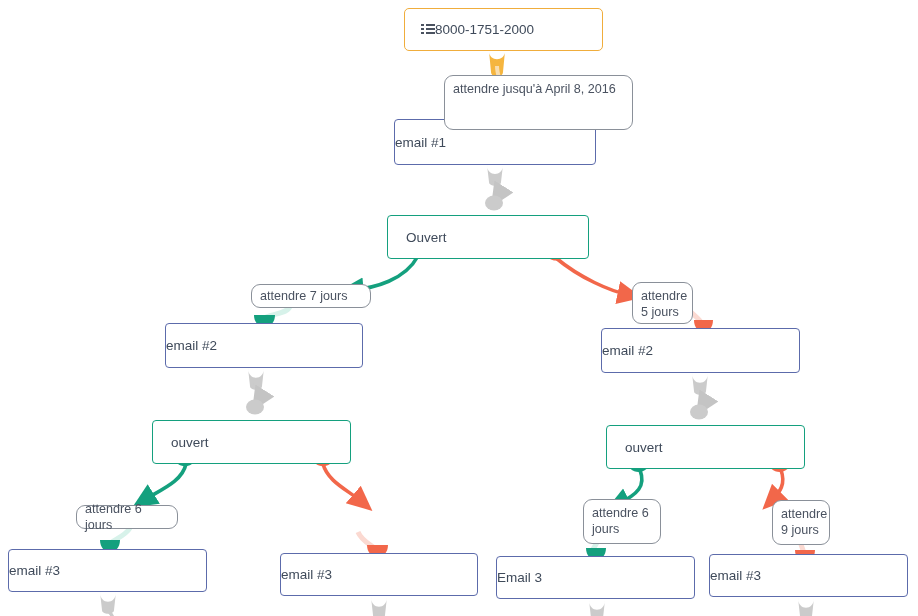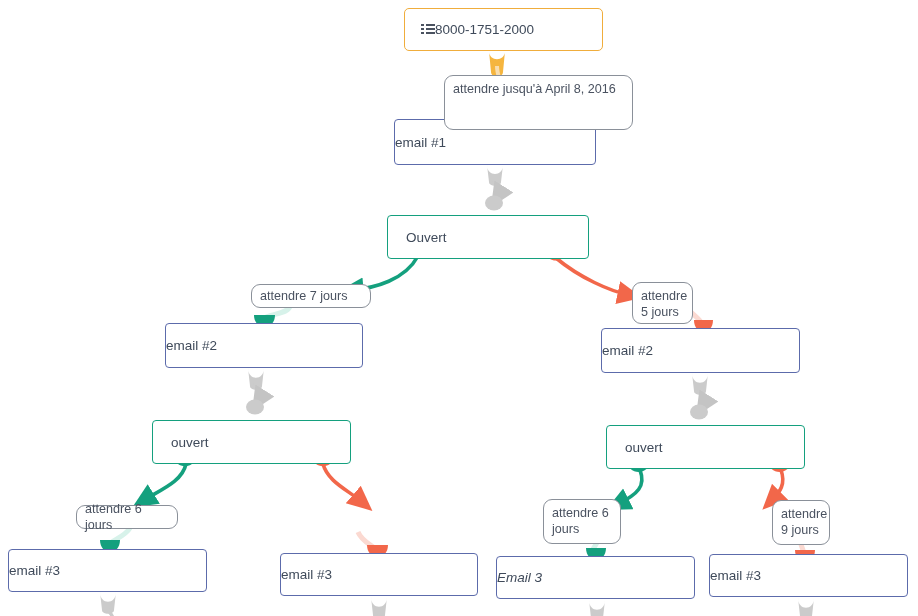--- a/index.html
+++ b/index.html
@@ -266,39 +266,39 @@
 
   <div class="node node-cond" style="left:606px; top:416px; width:199px; height:44px;">
     <span>ouvert</span>
   </div>
 
   <div class="pill" style="left:76px; top:505px; width:102px; height:24px;">
     <span>attendre 6 jours</span>
   </div>
 
 
-  <div class="pill two-line" style="left:543px; top:499px; width:78px; height:45px;">
+  <div class="pill two-line" style="left:583px; top:499px; width:78px; height:45px;">
     <div>attendre 6</div>
     <div>jours</div>
   </div>
 
   <div class="pill two-line" style="left:772px; top:500px; width:58px; height:45px;">
     <div>attendre</div>
     <div>9 jours</div>
   </div>
 
   <div class="node node-email" style="left:8px; top:549px; width:199px; height:43px;">
     <span>email #3</span>
   </div>
 
   <div class="node node-email" style="left:280px; top:553px; width:198px; height:43px;">
     <span>email #3</span>
   </div>
 
-  <div class="node node-email" style="left:496px; top:556px; width:199px; height:43px;font-style:italic;">
+  <div class="node node-email" style="left:496px; top:556px; width:199px; height:43px;">
     <span>Email 3</span>
   </div>
 
   <div class="node node-email" style="left:709px; top:554px; width:199px; height:43px;">
     <span>email #3</span>
   </div>
 
 </div>
 
 </body></html>

